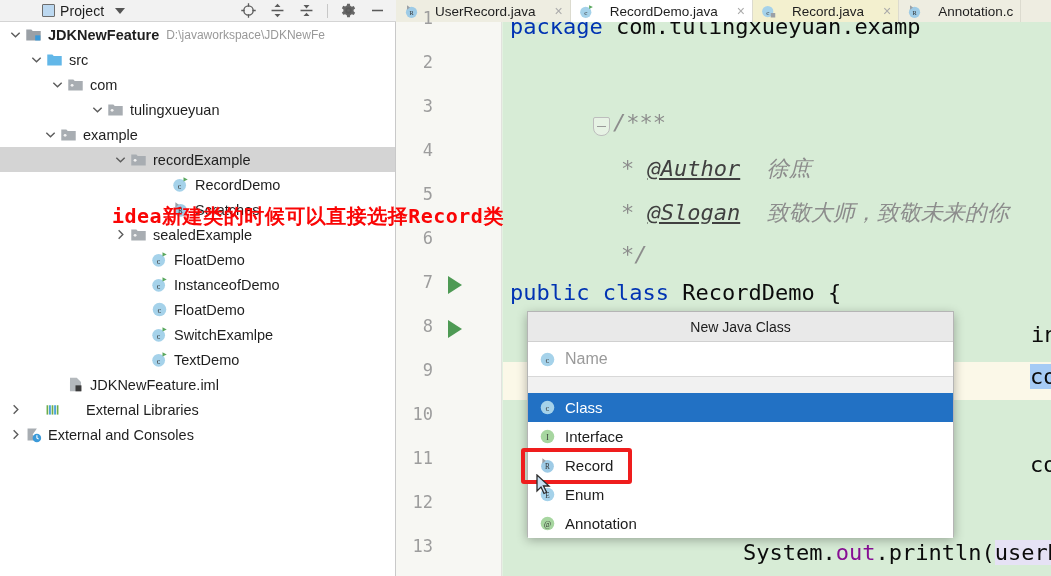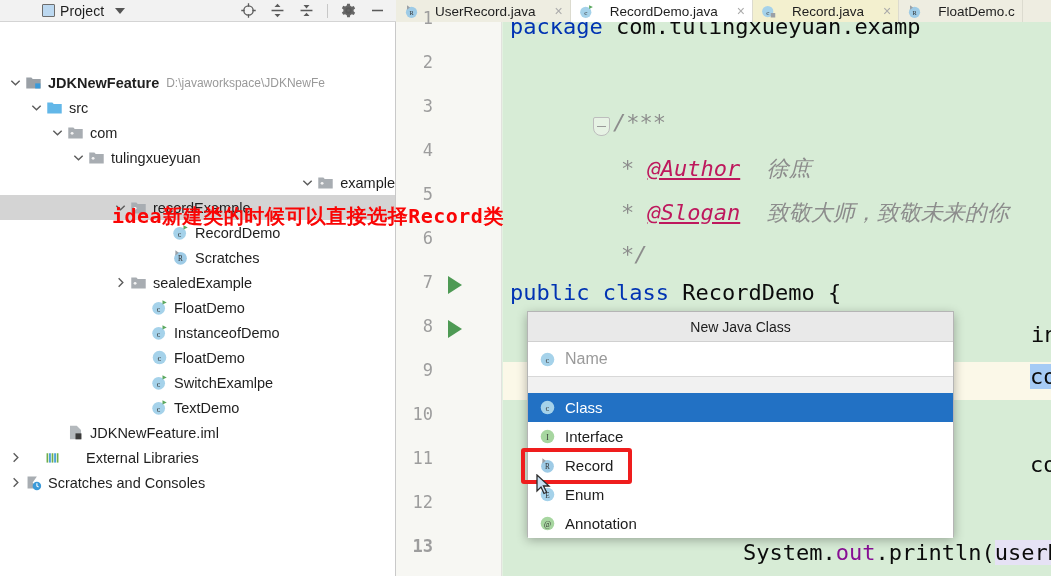--- a/index.html
+++ b/index.html
@@ -85,21 +85,21 @@
     position:absolute; left:107px; top:22px; width:548px; height:554px;
     background:#d7ecd6; overflow:hidden;
   }
   .cl {
     position:absolute; left:0; font-family:"DejaVu Sans Mono", monospace;
     font-size:22px; white-space:pre; letter-spacing:0px;
   }
   .kw { color:#0033b3; }
   .pl { color:#0b0b0b; }
   .cm { color:#8c8c8c; font-style:italic; }
-  .cmtag { color:#be185d; font-style:italic; text-decoration:underline; }
+  .cmtag { color:#404040; font-style:italic; text-decoration:underline; }
   .fld { color:#871094; }
   .sel-blue { background:#a6cbf5; }
   .sel-lav { background:#e6e2f5; }
   .fold {
     position:absolute; width:17px; height:19px; background:#e6f2e4;
     border:1px solid #bdbdbd; border-radius:2px 2px 8px 8px;
   }
   .fold:after {
     content:""; position:absolute; left:3px; top:8px; width:9px; height:1px; background:#9a9a9a;
   }
@@ -178,21 +178,21 @@
           <path d="M10 6.2a3.8 3.8 0 100 7.6 3.8 3.8 0 000-7.6zm0 2.2a1.6 1.6 0 110 3.2 1.6 1.6 0 010-3.2z" fill="#5a5a5a"></path>
           <path d="M8.4 2h3.2l.4 2.3 2 1.2 2.2-.8 1.6 2.8-1.8 1.5v2l1.8 1.5-1.6 2.8-2.2-.8-2 1.2-.4 2.3H8.4L8 15.5l-2-1.2-2.2.8L2.2 12.3 4 10.8v-2L2.2 7.3l1.6-2.8 2.2.8 2-1.2z" fill="#5a5a5a" opacity=".92"></path>
         </svg>
         <svg class="tb-ic" viewBox="0 0 20 20">
           <path d="M3.5 10h13" stroke="#5a5a5a" stroke-width="1.8"></path>
         </svg>
       </div>
     </div>
 
     <div id="tree">
-        <div class="row" style="padding-left: 9px; margin-top: 48px;">
+        <div class="row" style="padding-left: 9px;">
           <svg viewBox="0 0 14 14" class="arrow">
             <path d="M2.5 5l4.5 4.5L11.5 5" fill="none" stroke="#5c5c5c" stroke-width="1.5"></path>
           </svg>
           <svg viewBox="0 0 20 20" class="ico">
             <path d="M1.5 4h6l1.6 2h9.4v11H1.5z" fill="#9aa0a6"></path>
             <rect x="12" y="11" width="6" height="6" fill="#3a9ad9"></rect>
           </svg>
           <span class="nm bold">JDKNewFeature</span>
           <span class="path">D:\javaworkspace\JDKNewFe</span>
         </div>
@@ -208,31 +208,31 @@
         <div class="row" style="padding-left: 51px;">
           <svg viewBox="0 0 14 14" class="arrow">
             <path d="M2.5 5l4.5 4.5L11.5 5" fill="none" stroke="#5c5c5c" stroke-width="1.5"></path>
           </svg>
           <svg viewBox="0 0 20 20" class="ico">
             <path d="M1.5 4h6l1.6 2h9.4v11H1.5z" fill="#a8adb2"></path>
             <circle cx="6" cy="11" r="1.7" fill="#f3f3f3"></circle>
           </svg>
           <span class="nm">com</span>
         </div>
-        <div class="row" style="padding-left: 72px; align-items: center;">
+        <div class="row" style="padding-left: 91px; align-items: center;">
           <svg viewBox="0 0 14 14" class="arrow">
             <path d="M2.5 5l4.5 4.5L11.5 5" fill="none" stroke="#5c5c5c" stroke-width="1.5"></path>
           </svg>
           <svg viewBox="0 0 20 20" class="ico">
             <path d="M1.5 4h6l1.6 2h9.4v11H1.5z" fill="#a8adb2"></path>
             <circle cx="6" cy="11" r="1.7" fill="#f3f3f3"></circle>
           </svg>
           <span class="nm">tulingxueyuan</span>
         </div>
-        <div class="row" style="padding-left: 74px; justify-content: flex-end;">
+        <div class="row" style="padding-left: 44px;">
           <svg viewBox="0 0 14 14" class="arrow">
             <path d="M2.5 5l4.5 4.5L11.5 5" fill="none" stroke="#5c5c5c" stroke-width="1.5"></path>
           </svg>
           <svg viewBox="0 0 20 20" class="ico">
             <path d="M1.5 4h6l1.6 2h9.4v11H1.5z" fill="#a8adb2"></path>
             <circle cx="6" cy="11" r="1.7" fill="#f3f3f3"></circle>
           </svg>
           <span class="nm">example</span>
         </div>
         <div class="row sel" style="padding-left: 114px;">
@@ -356,21 +356,21 @@
         </div>
         <div class="row" style="padding-left: 9px;">
           <svg viewBox="0 0 14 14" class="arrow">
             <path d="M5 2.5l4.5 4.5L5 11.5" fill="none" stroke="#5c5c5c" stroke-width="1.5"></path>
           </svg>
           <svg viewBox="0 0 20 20" class="ico">
             <path d="M3 3h11l-5 7 5 7H3z" fill="#a8adb2"></path>
             <circle cx="14" cy="14" r="5" fill="#3b9ad9"></circle>
             <path d="M14 11v3l2 1.5" stroke="#fff" stroke-width="1.3" fill="none"></path>
           </svg>
-          <span class="nm">Scratches and Consoles</span>
+          <span class="nm">External and Consoles</span>
         </div>
       </div>
   </div>
 
   <div id="editor">
 
     <div id="tabbar">
         <div class="tab t-a">
           <svg viewBox="0 0 20 20" class="ticon">
             <circle cx="10" cy="11" r="7.5" fill="#9ecbe6"></circle>
@@ -397,39 +397,39 @@
           </svg>
           <span>Record.java</span>
           <span class="x">×</span>
         </div>
         <div class="tab t-d">
           <svg viewBox="0 0 20 20" class="ticon">
             <circle cx="10" cy="11" r="7.5" fill="#9ecbe6"></circle>
             <text x="10" y="14.5" font-size="8.5" text-anchor="middle" fill="#333" font-family="'Liberation Serif',serif">R</text>
             <path d="M4 1.5l4 3-4 3z" fill="#9aa0a6"></path>
           </svg>
-          <span>FloatDemo.c</span>
+          <span>Annotation.c</span>
         </div>
       </div>
 
     <div class="gut-hl" style="top:362px"></div>
     <div id="gutter">
         <div class="lnum" style="top: -14px;">1</div>
         <div class="lnum" style="top: 30px;">2</div>
         <div class="lnum" style="top: 74px;">3</div>
         <div class="lnum" style="top: 118px;">4</div>
         <div class="lnum" style="top: 162px;">5</div>
         <div class="lnum" style="top: 206px;">6</div>
         <div class="lnum" style="top: 250px;">7</div>
         <div class="lnum" style="top: 294px;">8</div>
         <div class="lnum" style="top: 338px;">9</div>
         <div class="lnum" style="top: 382px;">10</div>
         <div class="lnum" style="top: 426px;">11</div>
         <div class="lnum" style="top: 470px;">12</div>
-        <div class="lnum" style="top: 514px; font-weight: bold;">13</div>
+        <div class="lnum" style="top: 514px;">13</div>
         <div class="runtri" style="top: 254px;"></div>
         <div class="runtri" style="top: 298px;"></div>
       </div>
 
     <div id="code">
       <div class="line-hl" style="left:0;top:340px;width:548px"></div>
 
       <div class="cl" style="top:-8px;left:7px"><span class="kw">package</span><span class="pl"> com.tulingxueyuan.examp</span></div>
 
       <div class="fold" style="left:90px;top:95px"></div>

